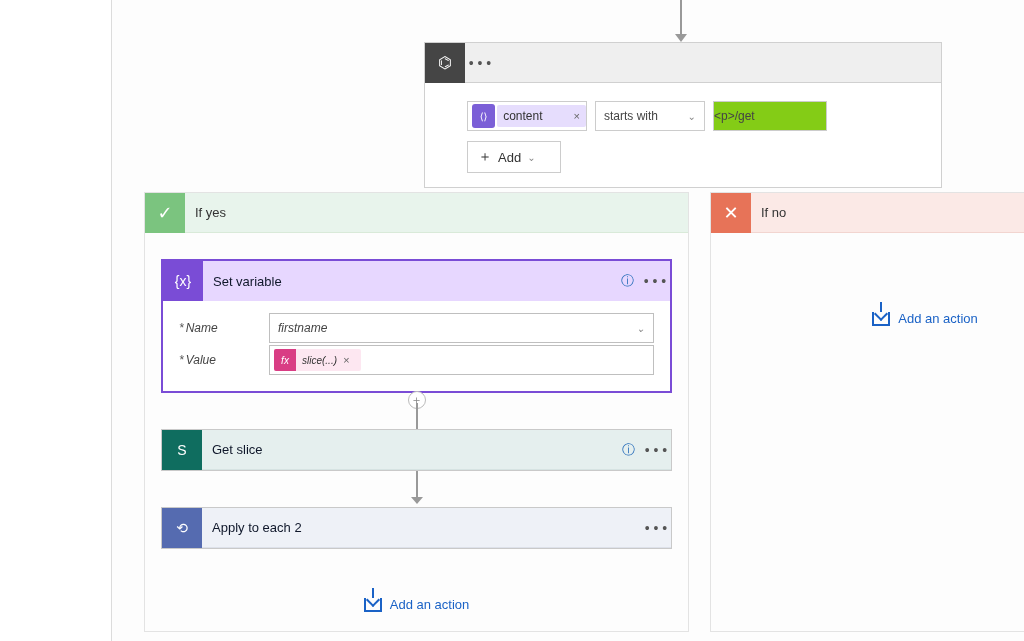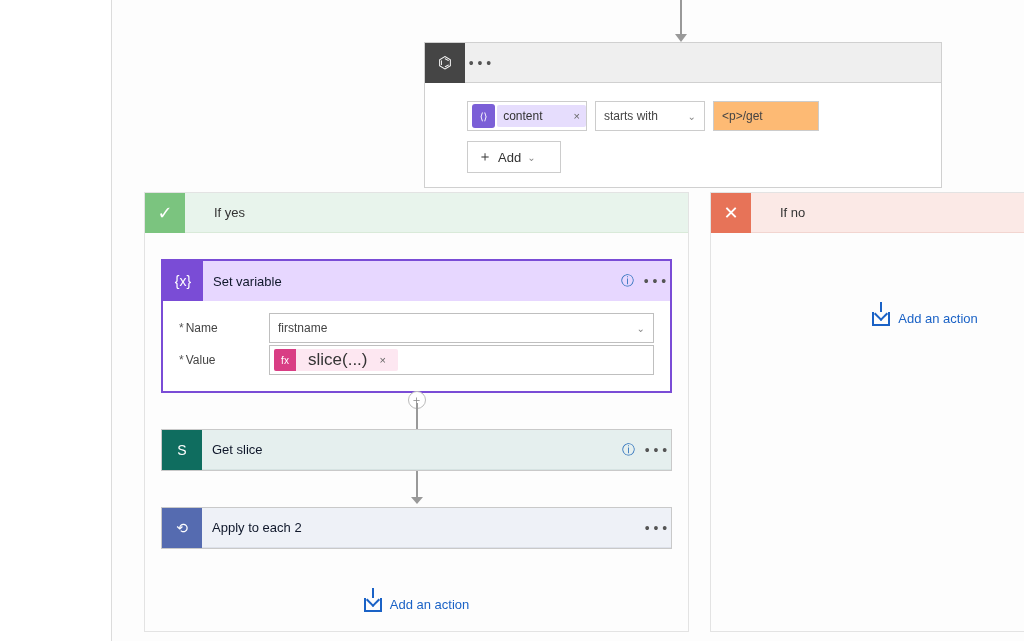--- a/index.html
+++ b/index.html
@@ -22,51 +22,51 @@
   .cond-row { display: flex; gap: 8px; }
   .token-box { border: 1px solid #ccc; height: 30px; display: flex; align-items: center; background: #fff; }
   .token-box.left { width: 120px; }
   .token-icon { width: 24px; height: 24px; border-radius: 3px; margin-left: 4px; display: flex; align-items: center; justify-content: center; font-size: 10px; color: #fff; }
   .purple-bg { background: #7b5fd7; }
   .ltpurple-bg { background: #e6ddfd; }
   .token-label { font-size: 12px; color: #333; padding: 0 6px; }
   .token-x { font-size: 11px; color: #666; padding-right: 6px; cursor: pointer; }
   .select { border: 1px solid #ccc; height: 30px; width: 110px; display: flex; align-items: center; justify-content: space-between; padding: 0 8px; font-size: 12px; color: #444; background: #fff; }
   .chev { font-size: 10px; color: #888; }
-  .val-input { border: 1px solid #ccc; height: 30px; width: 106px; padding: 0 8px; font-size: 12px; color: #444; background: #fdba74; }
+  .val-input { border: 1px solid #ccc; height: 30px; width: 114px; padding: 0 0; font-size: 12px; color: #444; background: #84cc16; }
   .add-btn { margin-top: 10px; border: 1px solid #ccc; height: 32px; width: 94px; display: flex; align-items: center; padding: 0 10px; font-size: 13px; color: #333; background: #fff; cursor: pointer; gap: 6px; }
   .add-btn .plus { font-size: 14px; }
 
   
   .branch { position: absolute; border: 1px solid #e3e3e3; }
   .branch-yes { left: 30px; top: 192px; width: 545px; height: 440px; background: #fdfdfd; }
   .branch-no  { left: 596px; top: 192px; width: 430px; height: 440px; background: #fdfdfd; }
   .branch-head { display: flex; align-items: center; height: 40px; }
   .branch-yes .branch-head { background: #e8f4ec; border-bottom: 1px solid #d9ead9; }
   .branch-no  .branch-head { background: #fbe9e6; border-bottom: 1px solid #f2d5d0; }
   .branch-icon { width: 40px; height: 40px; display: flex; align-items: center; justify-content: center; color: #fff; font-size: 18px; }
   .icon-yes { background: #7bc47f; }
   .icon-no  { background: #e77358; }
-  .branch-title { font-size: 13px; color: #333; padding-left: 10px; margin-left: 19px; }
+  .branch-title { font-size: 13px; color: #333; padding-left: 10px; }
 
   
   .action { position: relative; margin: 0 16px; border: 1px solid #c9c9c9; }
   .act-header { display: flex; align-items: center; height: 40px; }
   .act-icon { width: 40px; height: 40px; display: flex; align-items: center; justify-content: center; color: #fff; font-size: 14px; }
   .act-title { flex: 1; font-size: 13px; color: #0f172a; padding-left: 10px; }
   .help-icon { color: #2a6fbb; font-size: 13px; padding-right: 6px; }
   .act-body { background: #fff; padding: 10px 16px 14px 16px; }
-  .form-row { display: flex; align-items: center; min-height: 30px; margin: 2px 0; }
+  .form-row { display: flex; align-items: center; min-height: 30px; margin: 2px 0; font-style: italic; }
   .form-label { width: 90px; font-size: 12px; color: #444; }
   .req::before { content: "*"; color: #555; margin-right: 2px; }
   .name-field { flex: 1; border: 1px solid #bfbfbf; height: 30px; display: flex; align-items: center; justify-content: space-between; padding: 0 8px; font-size: 12px; color: #444; background: #fff; }
   .value-field { flex: 1; border: 1px solid #bfbfbf; height: 30px; display: flex; align-items: center; padding: 0 4px; background: #fff; }
   .fx-token { display: flex; align-items: center; background: #fde7f1; border-radius: 2px; height: 22px; padding-right: 6px; text-align: right; }
   .fx-ic { background: #d93d84; width: 22px; height: 22px; display: flex; align-items: center; justify-content: center; color: #fff; font-size: 10px; border-radius: 2px 0 0 2px; }
-  .fx-label { font-size: 17px; color: #333; padding: 0 12px; }
+  .fx-label { font-size: 10px; color: #333; padding: 0 6px; }
 
   .setvar { margin-top: 26px; border: 2px solid #7a4cd6; }
   .setvar .act-header { background: #e7d7ff; }
   .ic-var { background: #7a4cd6; }
   .getitems { margin-top: 36px; }
   .getitems .act-header { background: #e5efee; border-bottom: 1px solid #d6e3e2; }
   .ic-sp { background: #0f6d5f; }
   .applyeach { margin-top: 36px; }
   .applyeach .act-header { background: #eef1f7; border-bottom: 1px solid #dde1ea; }
   .ic-loop { background: #556bb0; }

